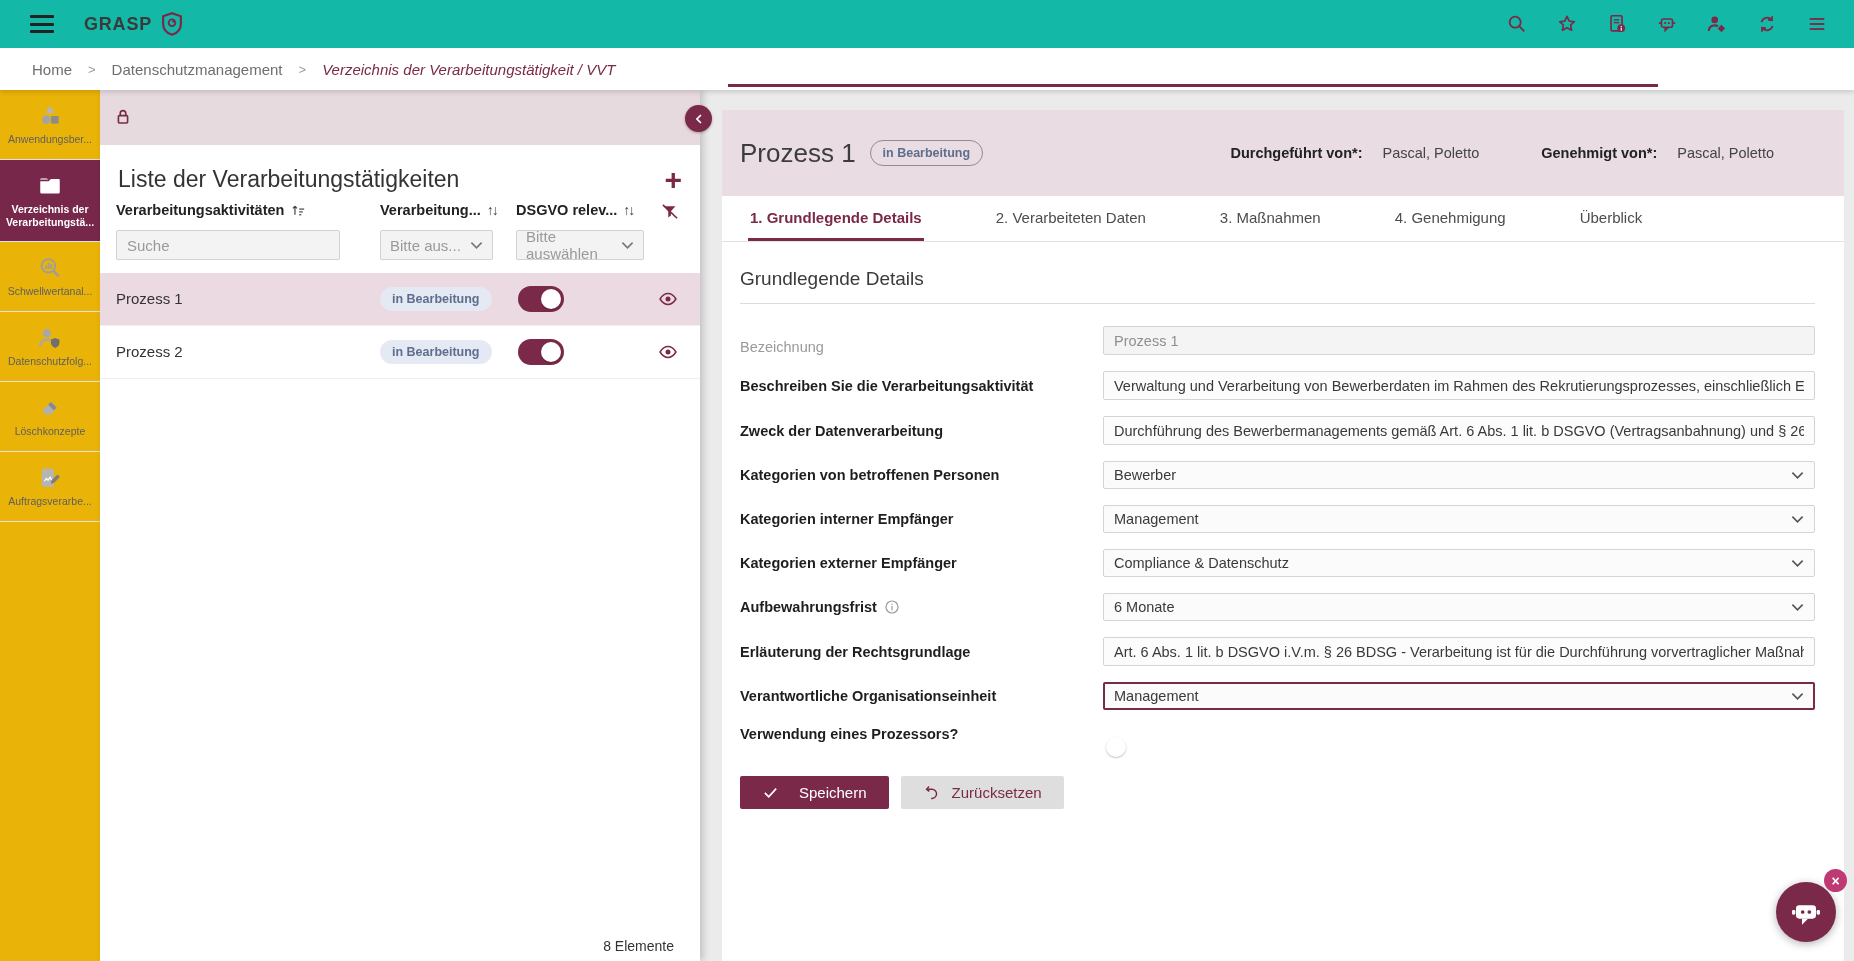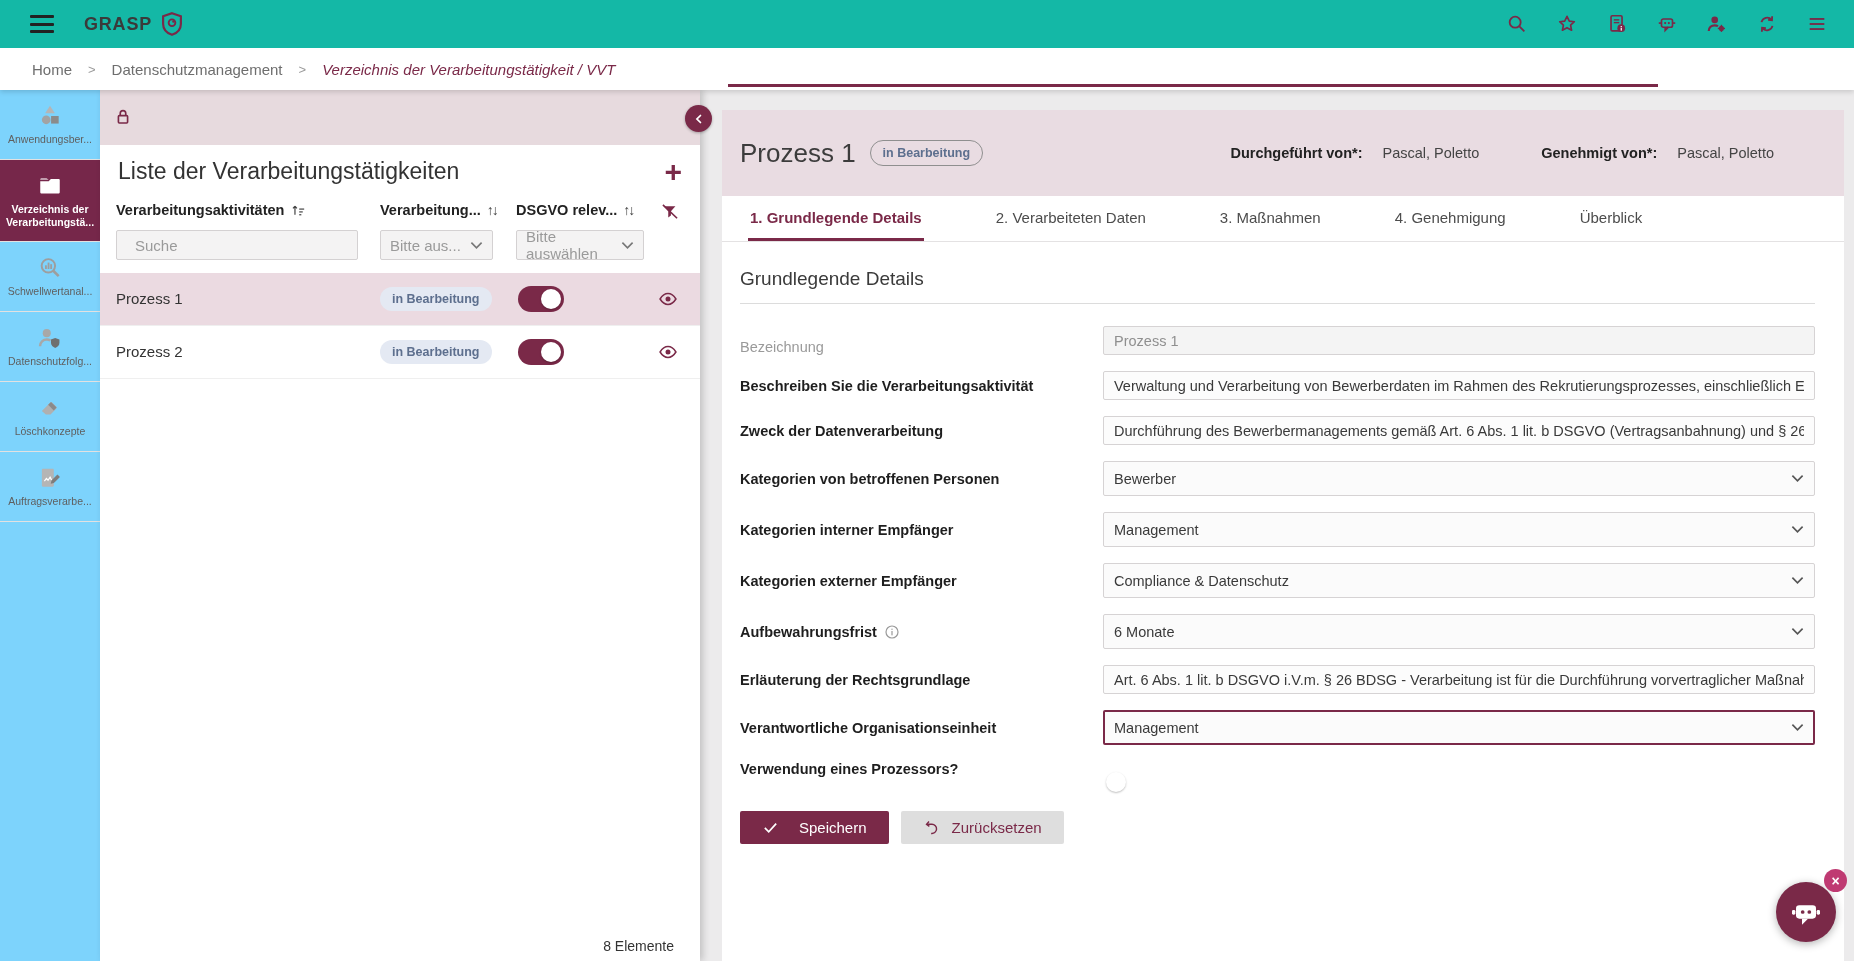--- a/index.html
+++ b/index.html
@@ -18,44 +18,44 @@
 
   
   .breadcrumb{position:absolute;top:48px;left:0;right:0;height:42px;background:#fff;display:flex;align-items:center;gap:16px;
     padding-left:32px;font-size:15px;color:#6e6e6e;box-shadow:0 2px 5px rgba(0,0,0,.15);z-index:20;}
   .crumb{cursor:pointer;}
   .crumb-sep{color:#9a9a9a;font-size:13px;}
   .crumb-current{color:#7a2948;font-style:italic;}
   .topline{position:absolute;top:84px;left:728px;width:930px;height:3px;background:#7a2948;z-index:21;}
 
   
-  .sidebar{position:absolute;top:90px;left:0;width:100px;bottom:0;background:#7dd3fc;z-index:5;}
+  .sidebar{position:absolute;top:90px;left:0;width:100px;bottom:0;background:#eab308;z-index:5;}
   .side-item{height:70px;border-bottom:1px solid #e3e1e1;display:flex;flex-direction:column;align-items:center;
     justify-content:center;gap:4px;font-size:10.5px;color:#5f5f5f;text-align:center;cursor:pointer;padding:4px 2px;line-height:1.2;}
   .side-item svg{width:26px;height:26px;}
   .side-item.active{height:82px;background:#76274a;color:#fff;font-weight:bold;}
 
   
   .listpanel{position:absolute;top:90px;left:100px;width:600px;bottom:0;background:#fff;box-shadow:3px 0 7px rgba(0,0,0,.18);z-index:10;}
   .lp-lockbar{position:absolute;top:0;left:0;right:0;height:55px;background:#e7dade;}
   .lp-lockbar .lock{position:absolute;left:12px;top:16px;width:22px;height:22px;color:#7a2948;}
   .lp-collapse{position:absolute;top:15px;left:585px;width:27px;height:27px;border-radius:50%;background:#7a2948;
     display:flex;align-items:center;justify-content:center;cursor:pointer;z-index:12;box-shadow:0 1px 3px rgba(0,0,0,.3);}
   .lp-collapse svg{width:14px;height:14px;}
-  .lp-titlerow{position:absolute;top:55px;left:0;right:0;height:53px;display:flex;align-items:center;padding:0 18px;}
+  .lp-titlerow{position:absolute;top:63px;left:0;right:0;height:53px;display:flex;align-items:center;padding:0 18px;}
   .lp-title{font-size:23px;color:#333;}
   .lp-add{margin-left:auto;color:#7a2948;font-size:30px;font-weight:bold;line-height:1;cursor:pointer;}
   .lp-cols{position:absolute;top:112px;left:0;right:0;height:26px;font-size:14.5px;font-weight:bold;color:#222;}
   .lp-col{position:absolute;display:flex;align-items:flex-start;gap:6px;white-space:nowrap;cursor:pointer;}
   .lp-col svg{width:17px;height:17px;color:#444;}
   .sortud{color:#444;font-weight:normal;font-size:14px;letter-spacing:-2px;}
   .lp-filterbtn{position:absolute;right:20px;top:0;width:20px;height:20px;color:#7a2948;cursor:pointer;}
   .lp-filters{position:absolute;top:140px;left:0;right:0;height:32px;}
-  .lp-search{position:absolute;left:16px;top:0;width:242px;height:30px;border:1px solid #d4d1d2;background:#f4f3f3;
-    padding:0 18px;font-family:"Liberation Sans",sans-serif;font-size:15px;color:#c2410c;border-radius:2px;}
+  .lp-search{position:absolute;left:16px;top:0;width:224px;height:30px;border:1px solid #d4d1d2;background:#f4f3f3;
+    padding:0 10px;font-family:"Liberation Sans",sans-serif;font-size:15px;color:#c2410c;border-radius:2px;}
   .lp-search::placeholder{color:#9a9a9a;}
   .lp-sel{position:absolute;top:0;height:30px;border:1px solid #d4d1d2;background:#f4f3f3;border-radius:2px;
     display:flex;align-items:center;padding:0 9px;font-size:15px;color:#9a9a9a;cursor:pointer;}
   .lp-sel .chev{margin-left:auto;}
   .lrows{position:absolute;top:183px;left:0;right:0;}
   .lrow{position:relative;height:53px;border-bottom:1px solid #efefef;cursor:pointer;background:#fff;}
   .lrow.sel{background:#ebdae1;}
   .lname{position:absolute;left:16px;top:17px;font-size:15px;color:#333;}
   .badge{background:#e4e9f3;color:#5d6f8e;font-size:12.5px;font-weight:bold;padding:5px 12px;border-radius:13px;white-space:nowrap;}
   .lrow .badge{position:absolute;left:280px;top:14px;}
@@ -84,21 +84,21 @@
   .section-title{font-size:19px;color:#3a3a3a;font-weight:normal;margin:0 0 13px;}
   .section-div{border-bottom:1px solid #dcdcdc;margin-bottom:22px;}
   .frow{display:flex;align-items:center;margin-bottom:16px;}
   .flabel{flex:0 0 363px;font-size:14.5px;font-weight:bold;color:#1e1e1e;display:flex;align-items:center;gap:7px;}
   .flabel.muted{color:#9a9a9a;font-weight:normal;margin-top:12px;}
   .fctl{flex:1;min-width:0;}
   .info-icon{width:16px;height:16px;color:#9a9a9a;cursor:pointer;}
   .tinput{width:100%;height:29px;border:1px solid #d6d3d4;background:#fcfcfc;padding:0 10px;
     font-family:"Liberation Sans",sans-serif;font-size:14.5px;color:#3a3a3a;border-radius:2px;}
   .tinput:disabled{background:#f4f4f4;color:#8f8f8f;}
-  .fselect{height:35px;border:1px solid #d6d3d4;background:#fbfbfb;border-radius:2px;display:flex;align-items:center;
+  .fselect{height:28px;border:1px solid #d6d3d4;background:#fbfbfb;border-radius:2px;display:flex;align-items:center;
     padding:0 10px;font-size:14.5px;color:#3a3a3a;cursor:pointer;}
   .fselect .chev{margin-left:auto;}
   .fselect.focused{border:2px solid #7a2948;padding:0 9px;}
   .chev svg{width:13px;height:9px;color:#555;}
   .btnrow{display:flex;gap:12px;margin-top:34px;}
   .btn{height:33px;display:flex;align-items:center;gap:12px;padding:0 22px;font-size:15px;border:none;border-radius:2px;
     cursor:pointer;font-family:"Liberation Sans",sans-serif;}
   .btn svg{width:17px;height:17px;}
   .btn-primary{background:#7a2948;color:#fff;gap:20px;}
   .btn-secondary{background:#dedede;color:#7a2948;}

